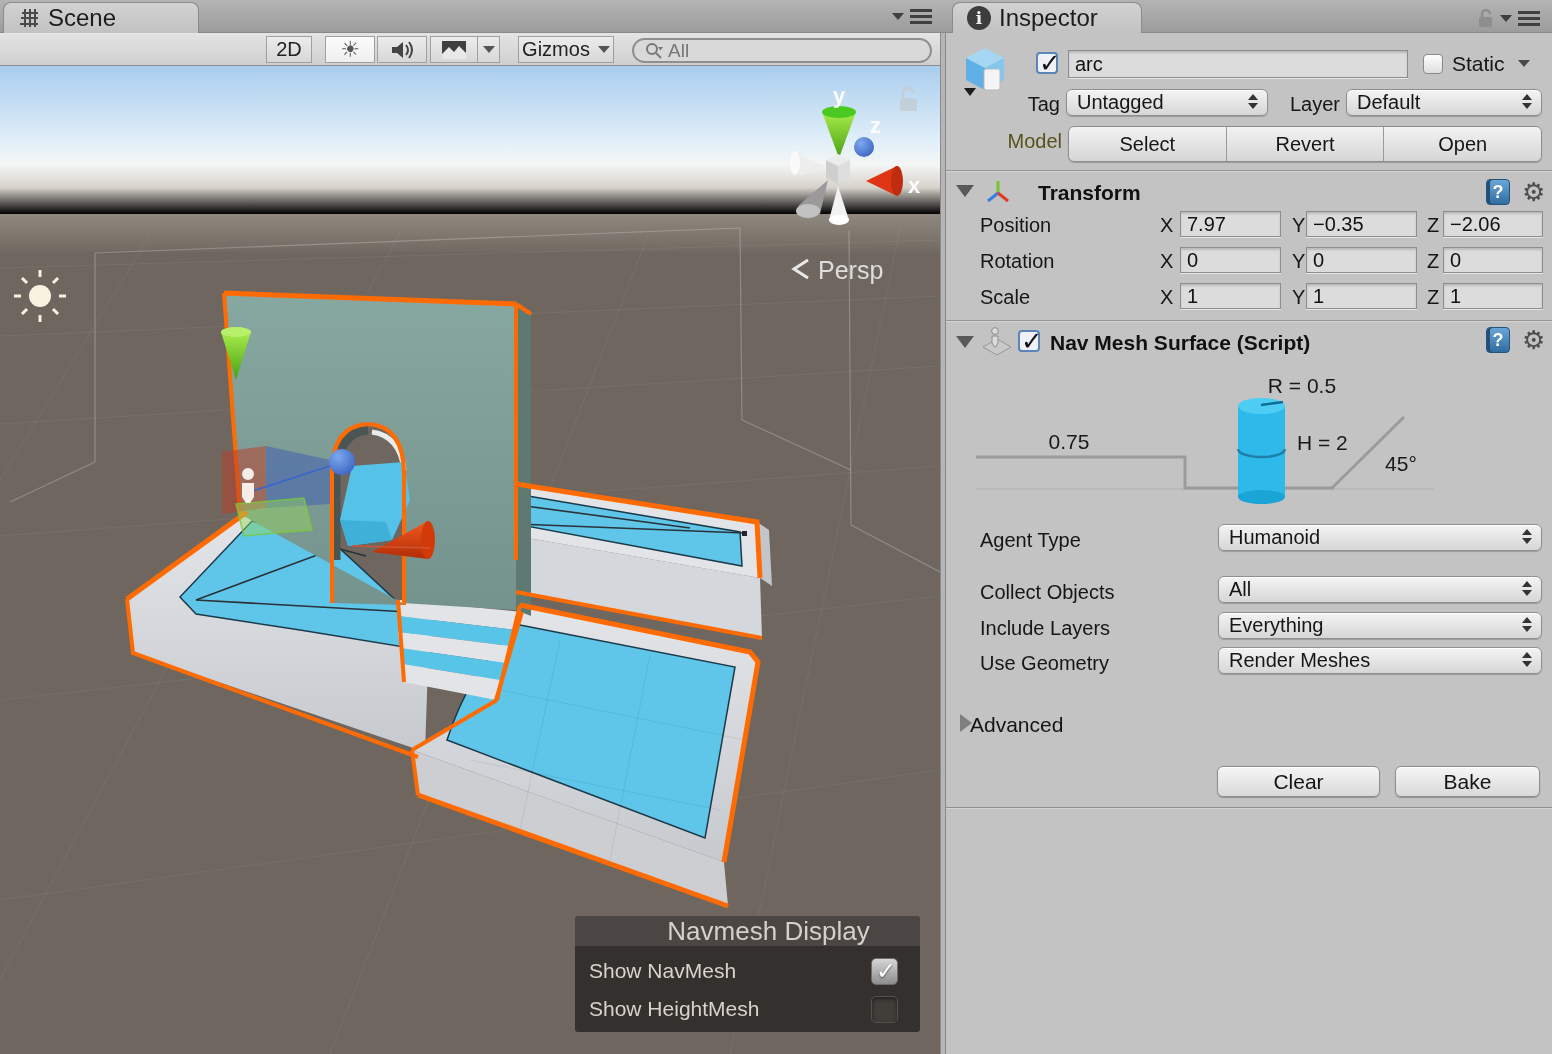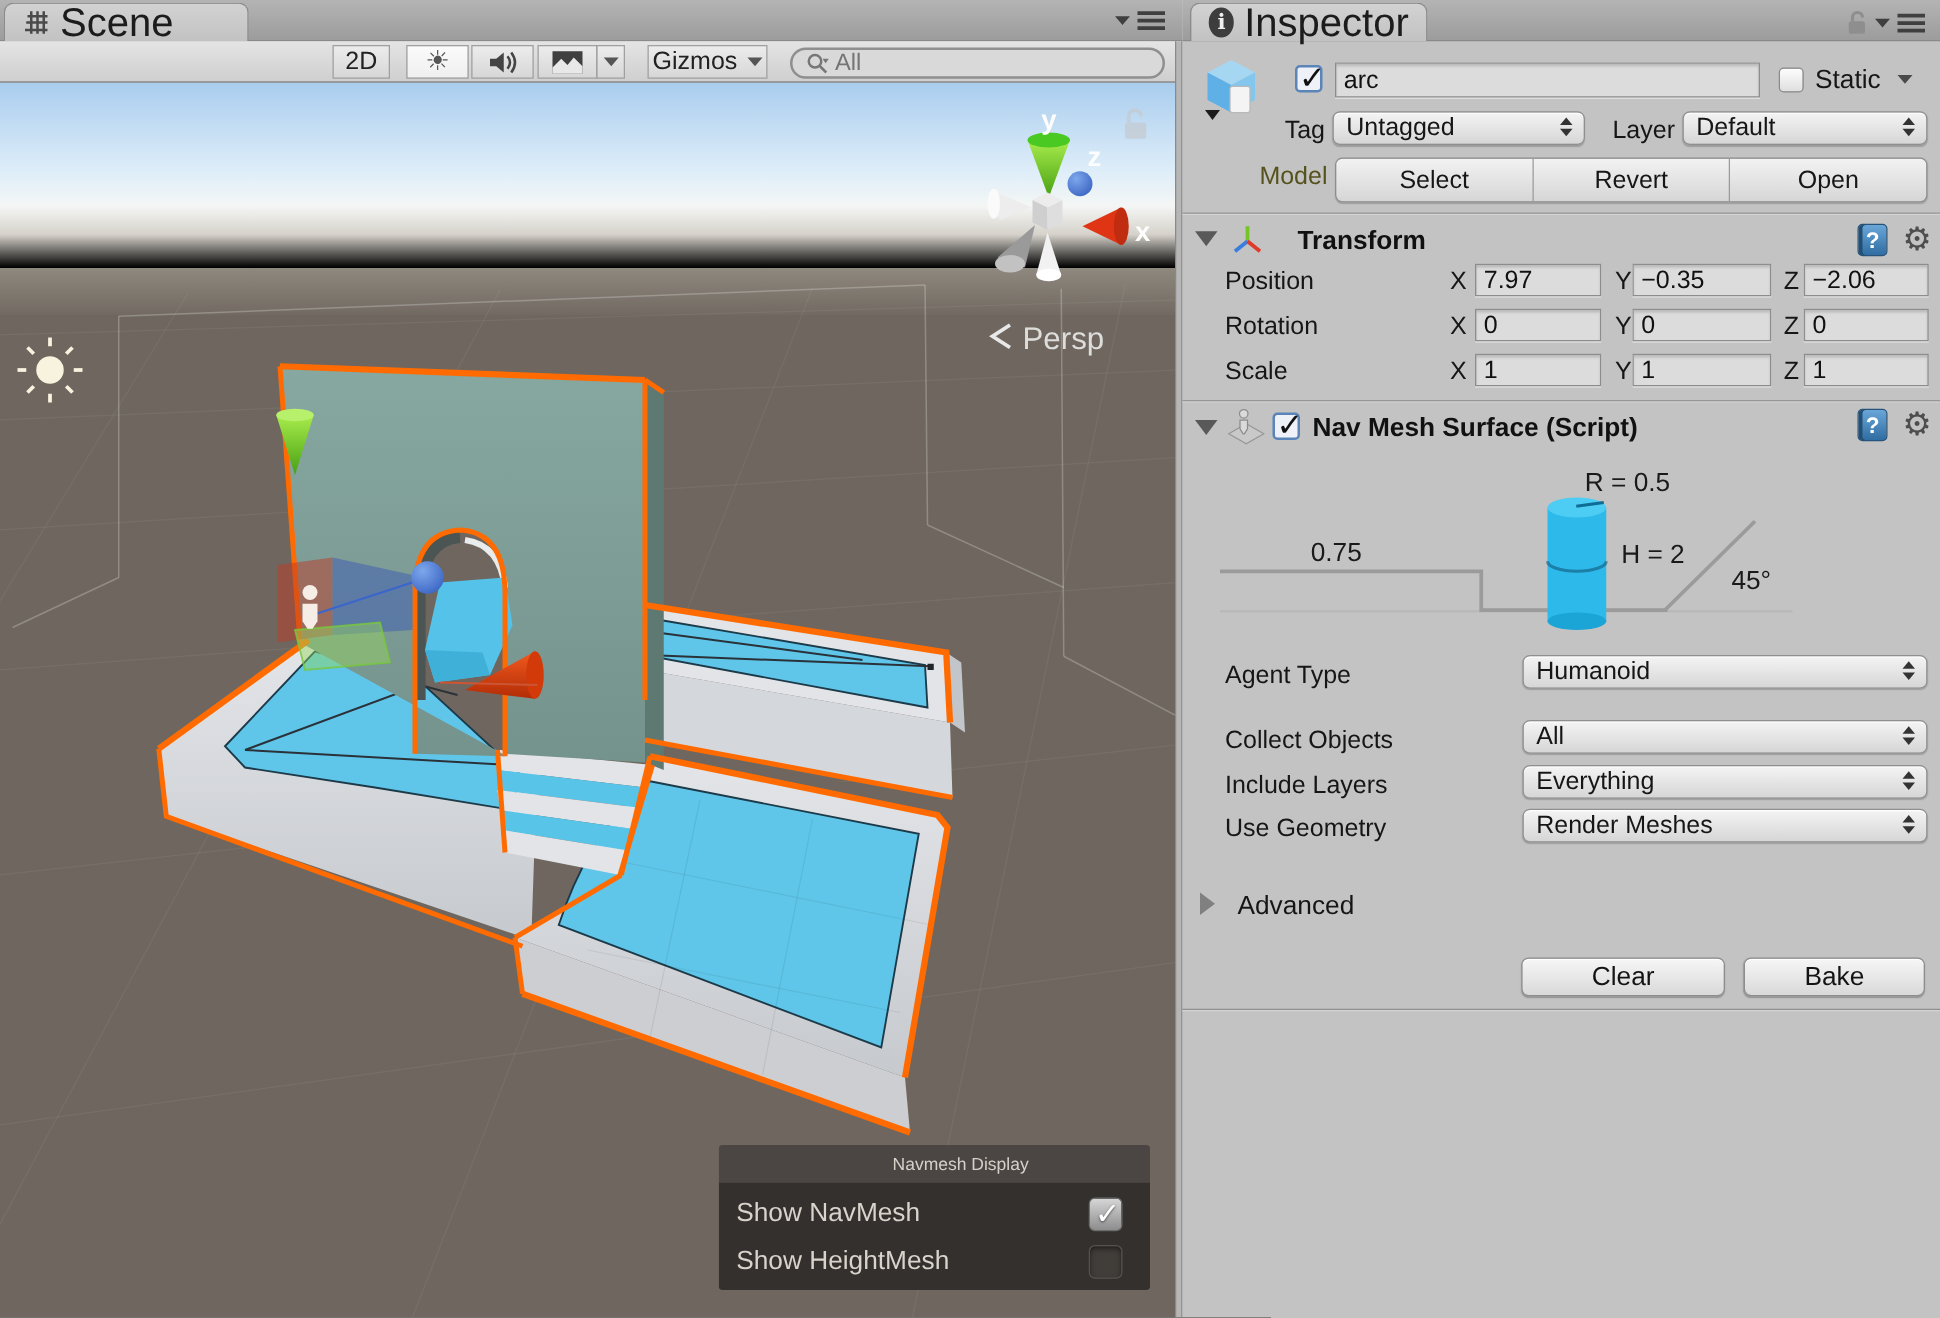--- a/index.html
+++ b/index.html
@@ -5,21 +5,21 @@
   * { margin:0; padding:0; box-sizing:border-box; }
   body { font-family:"Liberation Sans", sans-serif; background:#555; }
   .app { position:relative; width:1552px; height:1054px; overflow:hidden; background:#c3c3c3; }
 
   
   .tabbar { position:absolute; left:0; right:0; top:0; height:33px;
     background:linear-gradient(#b4b4b4,#9c9c9c); border-bottom:1px solid #8a8a8a; }
   .tab { position:absolute; top:2px; height:31px; background:linear-gradient(#d2d2d2,#c2c2c2);
     border:1px solid #8b8b8b; border-bottom:none; border-radius:8px 8px 0 0;
     display:flex; align-items:center; gap:8px; padding:0 14px; }
-  .tab-title { font-size:32px; color:#1c1c1c; }
+  .tab-title { font-size:24px; color:#1c1c1c; }
   .tb-right { position:absolute; top:8px; display:flex; align-items:center; gap:6px; }
   .menu-bars { width:22px; height:16px; display:inline-block; position:relative; }
   .menu-bars i { position:absolute; left:0; right:0; height:3px; background:#3f3f3f; }
   .menu-bars i:nth-child(1){top:1px}.menu-bars i:nth-child(2){top:7px}.menu-bars i:nth-child(3){top:13px}
   .tiny-tri { width:0; height:0; border-left:6px solid transparent; border-right:6px solid transparent;
     border-top:7px solid #3f3f3f; display:inline-block; }
 
   
   .scene-panel { position:absolute; left:0; top:0; width:946px; height:1054px; }
   .scene-toolbar { position:absolute; left:0; right:0; top:33px; height:33px;
@@ -35,21 +35,21 @@
     display:flex; align-items:center; padding:0 10px; gap:4px; }
   .search-pill input { border:none; outline:none; background:transparent; font-size:19px;
     color:#444; width:220px; font-family:"Liberation Sans",sans-serif; }
   .viewport { position:absolute; left:0; top:66px; width:940px; height:988px; background:#6f675f; }
   .splitter { position:absolute; left:940px; top:33px; width:6px; bottom:0;
     background:#b6b6b6; border-left:1px solid #8a8a8a; border-right:1px solid #8a8a8a; }
 
   
   .nm-overlay { position:absolute; left:575px; top:850px; width:345px; height:116px;
     border-radius:3px; overflow:hidden; }
-  .nm-head { height:30px; background:rgba(74,69,66,.97); color:#d6d1c8; font-size:14px;
+  .nm-head { height:30px; background:rgba(74,69,66,.97); color:#d6d1c8; font-size:26px;
     display:flex; align-items:center; justify-content:center;padding-left:42px; }
   .nm-body { height:86px; background:rgba(49,46,43,.96); padding:6px 14px 0 14px; }
   .nm-row { height:38px; display:flex; align-items:center; color:#d8d3cb; font-size:21px; position:relative; }
   .nm-cb { position:absolute; right:8px; width:27px; height:27px; border-radius:5px; }
   .nm-cb.on { background:linear-gradient(#d6d6d6,#8d8d8d); border:1px solid #6d6d6d; }
   .nm-cb.off { background:#413e3a; border:1px solid #55524e; box-shadow:inset 0 2px 4px rgba(0,0,0,.5); }
   .nm-cb .chk { position:absolute; left:4px; top:-2px; font-family:"DejaVu Sans",sans-serif;
     font-size:24px; font-weight:bold; color:#fff; text-shadow:0 1px 2px rgba(0,0,0,.6); }
 
   
@@ -557,21 +557,21 @@
     <span class="ilabel" style="left:34px; top:652px;">Use Geometry</span>
     <div class="dd" style="left:272px; top:647px; width:324px;">
       <span>Render Meshes</span>
       <span class="updown">
           <b></b>
           <s></s>
         </span>
     </div>
 
     <span class="fold closed" style="left:14px; top:714px;"></span>
-    <span class="ilabel" style="left:44px; top:713px; font-size:21px;">Advanced</span>
+    <span class="ilabel" style="left:24px; top:713px; font-size:21px;">Advanced</span>
 
     <div class="btn" style="left:271px; top:766px; width:163px;">
       <span>Clear</span>
     </div>
     <div class="btn" style="left:449px; top:766px; width:145px;">
       <span>Bake</span>
     </div>
 
     <div class="divider" style="top:807px; background:#8e8e8e;"></div>
 

